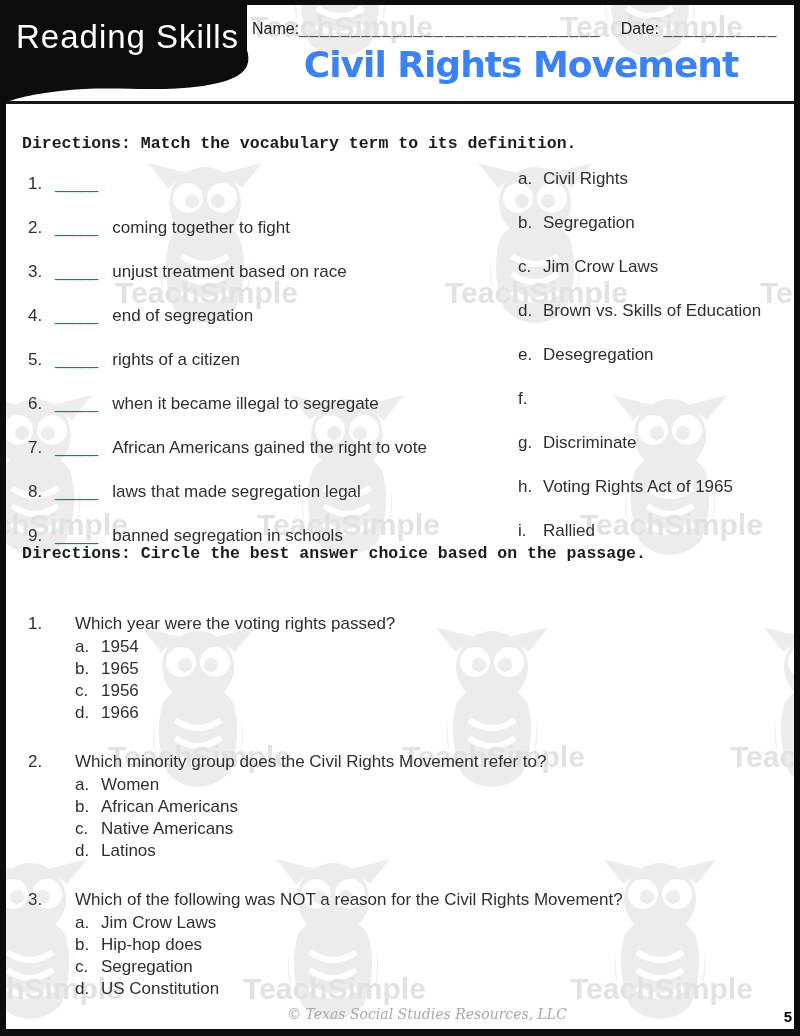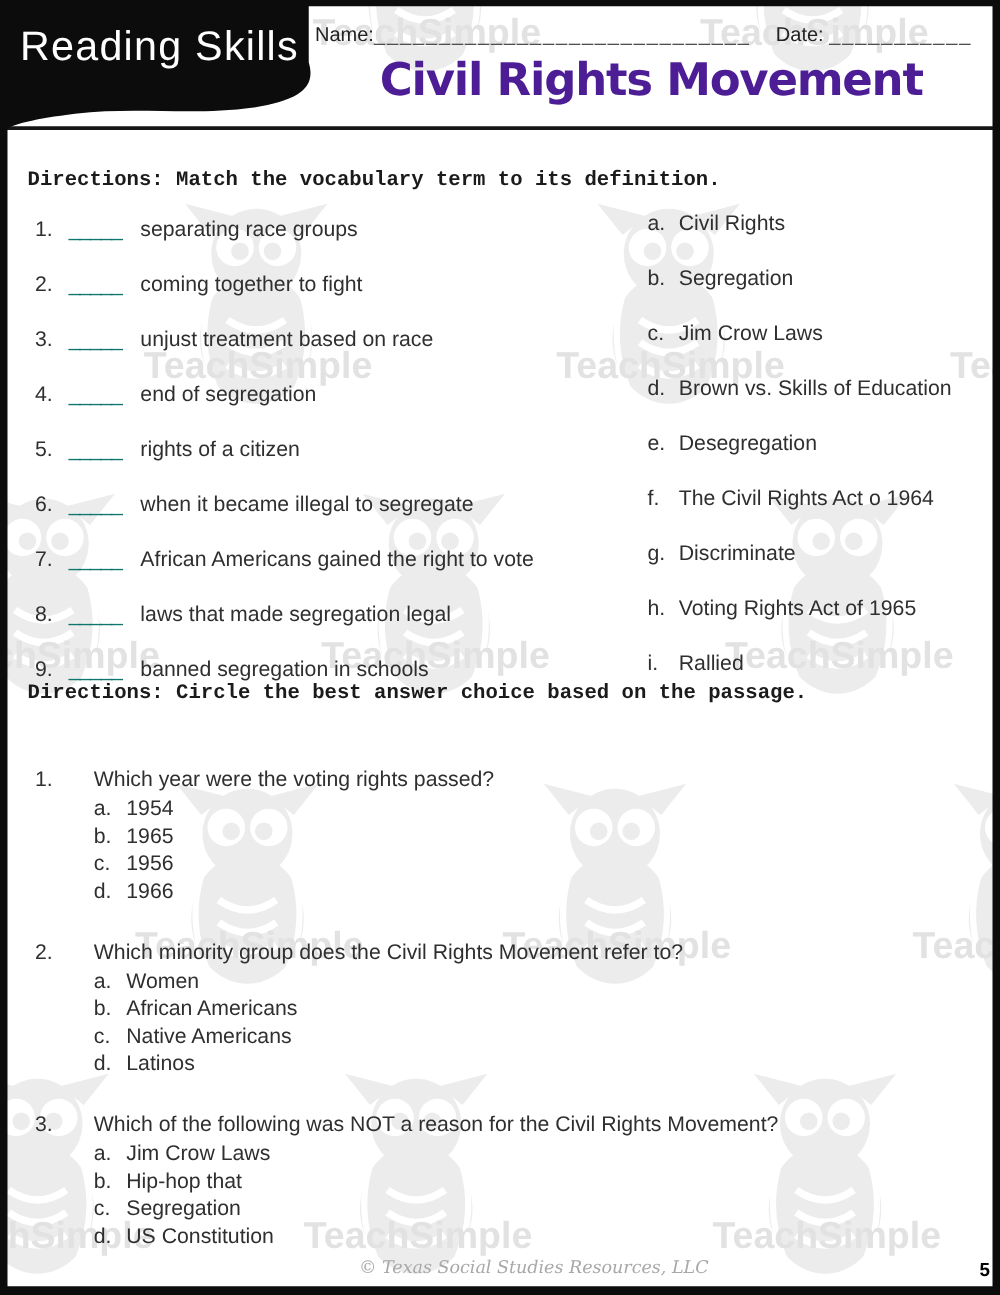--- a/index.html
+++ b/index.html
@@ -34,21 +34,21 @@
   }
   .name-row {
     position:absolute; left:252px; top:20px; right:12px; z-index:11;
     font-size:16px; color:#222; white-space:nowrap;
   }
   .u-line { color:#4a4a4a; letter-spacing:1.5px; }
   .date-label { margin-left:20px; }
   .page-title {
     position:absolute; left:247px; top:44px; width:548px; z-index:11;
     text-align:center; font-family:"DejaVu Sans", sans-serif;
-    font-weight:bold; font-size:36px; letter-spacing:-1px; color:#4c1d95;
+    font-weight:bold; font-size:36px; letter-spacing:-1px; color:#3b82f6;
   }
   .rule { position:absolute; left:0; top:101px; width:800px; height:3px; background:#161616; z-index:9; }
 
   
   .directions {
     position:absolute; left:22px; z-index:10;
     font-family:"Liberation Mono", monospace; font-weight:bold;
     font-size:16.5px; color:#1b1b1b; white-space:nowrap;
   }
   #dir-matching { top:134px; }
@@ -207,21 +207,20 @@
 
 <div class="page-title">Civil Rights Movement</div>
 <div class="rule"></div>
 
 <div class="directions" id="dir-matching">Directions: Match the vocabulary term to its definition.</div>
 
 <div class="match-left">
   <div class="m-item">
     <span class="m-num">1.</span>
       <span class="m-blank">_____</span>
-      <span>separating race groups</span>
   </div>
   <div class="m-item">
     <span class="m-num">2.</span>
       <span class="m-blank">_____</span>
       <span>coming together to fight</span>
   </div>
   <div class="m-item">
     <span class="m-num">3.</span>
       <span class="m-blank">_____</span>
       <span>unjust treatment based on race</span>
@@ -274,21 +273,20 @@
   <div class="t-item">
     <span class="t-letter">d.</span>
       <span>Brown vs. Skills of Education</span>
   </div>
   <div class="t-item">
     <span class="t-letter">e.</span>
       <span>Desegregation</span>
   </div>
   <div class="t-item">
     <span class="t-letter">f.</span>
-      <span>The Civil Rights Act o 1964</span>
   </div>
   <div class="t-item">
     <span class="t-letter">g.</span>
       <span>Discriminate</span>
   </div>
   <div class="t-item">
     <span class="t-letter">h.</span>
       <span>Voting Rights Act of 1965</span>
   </div>
   <div class="t-item">
@@ -350,21 +348,21 @@
   <div class="q-block">
     <span class="q-num">3.</span>
     <div class="q-body">
       <div class="q-text">Which of the following was NOT a reason for the Civil Rights Movement?</div>
       <div class="q-opt">
         <span class="q-letter">a.</span>
           <span>Jim Crow Laws</span>
       </div>
       <div class="q-opt">
         <span class="q-letter">b.</span>
-          <span>Hip-hop that</span>
+          <span>Hip-hop does</span>
       </div>
       <div class="q-opt">
         <span class="q-letter">c.</span>
           <span>Segregation</span>
       </div>
       <div class="q-opt">
         <span class="q-letter">d.</span>
           <span>US Constitution</span>
       </div>
     </div>

